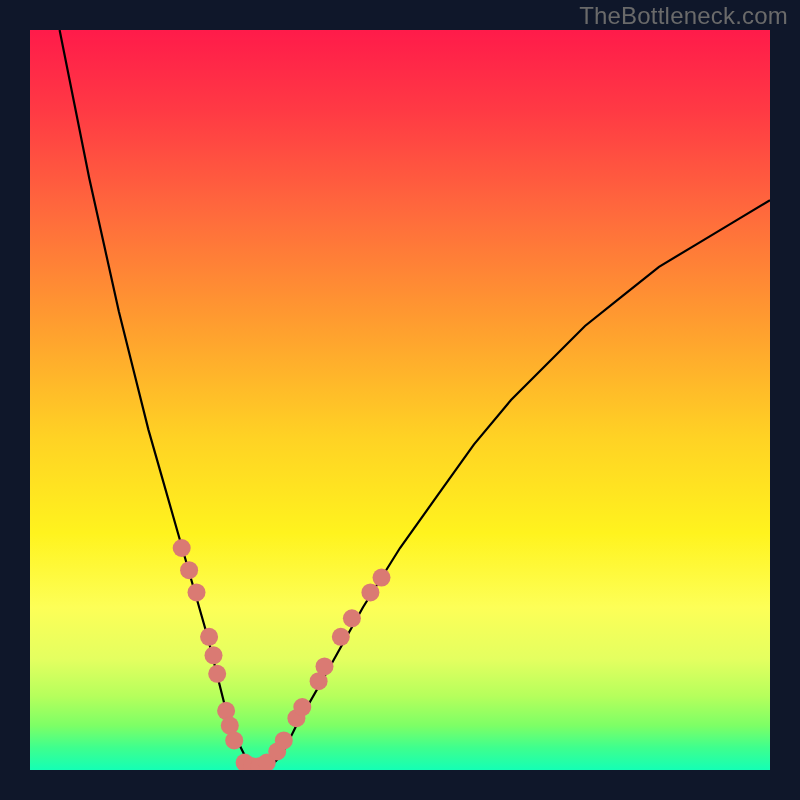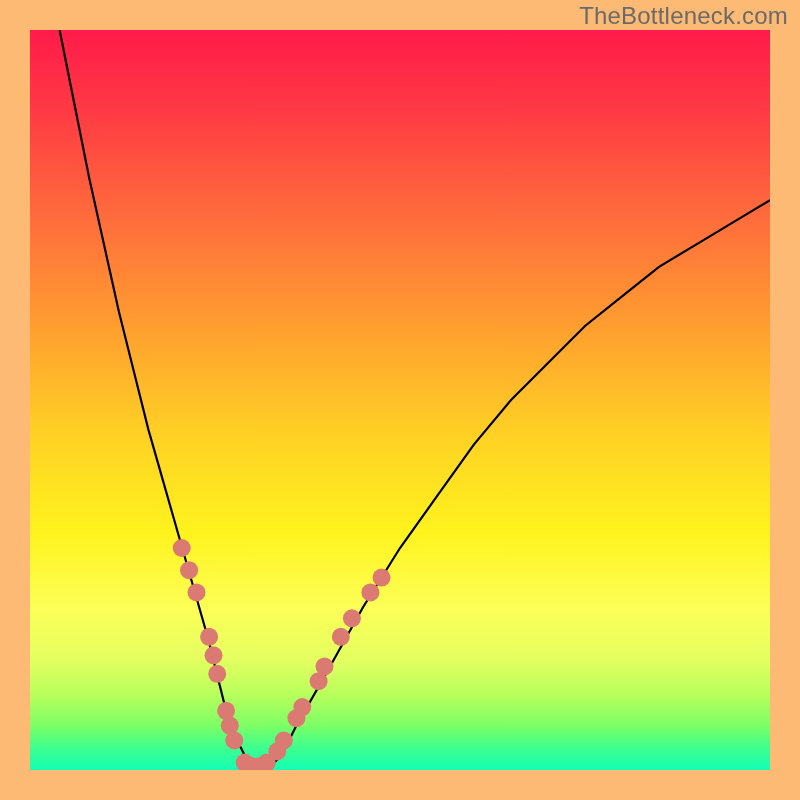--- a/index.html
+++ b/index.html
@@ -10,21 +10,21 @@
     overflow: hidden;
     background: #000;
     font-family: Arial, Helvetica, sans-serif;
   }
   .frame {
     position: absolute;
     left: 0;
     top: 0;
     width: 800px;
     height: 800px;
-    background: #fdba74;
+    background: #0f172a;
   }
   .plot {
     position: absolute;
     left: 30px;
     top: 30px;
     width: 740px;
     height: 740px;
     background: linear-gradient(to bottom,
       #ff1b4a 0%,
       #ff3a44 11%,

